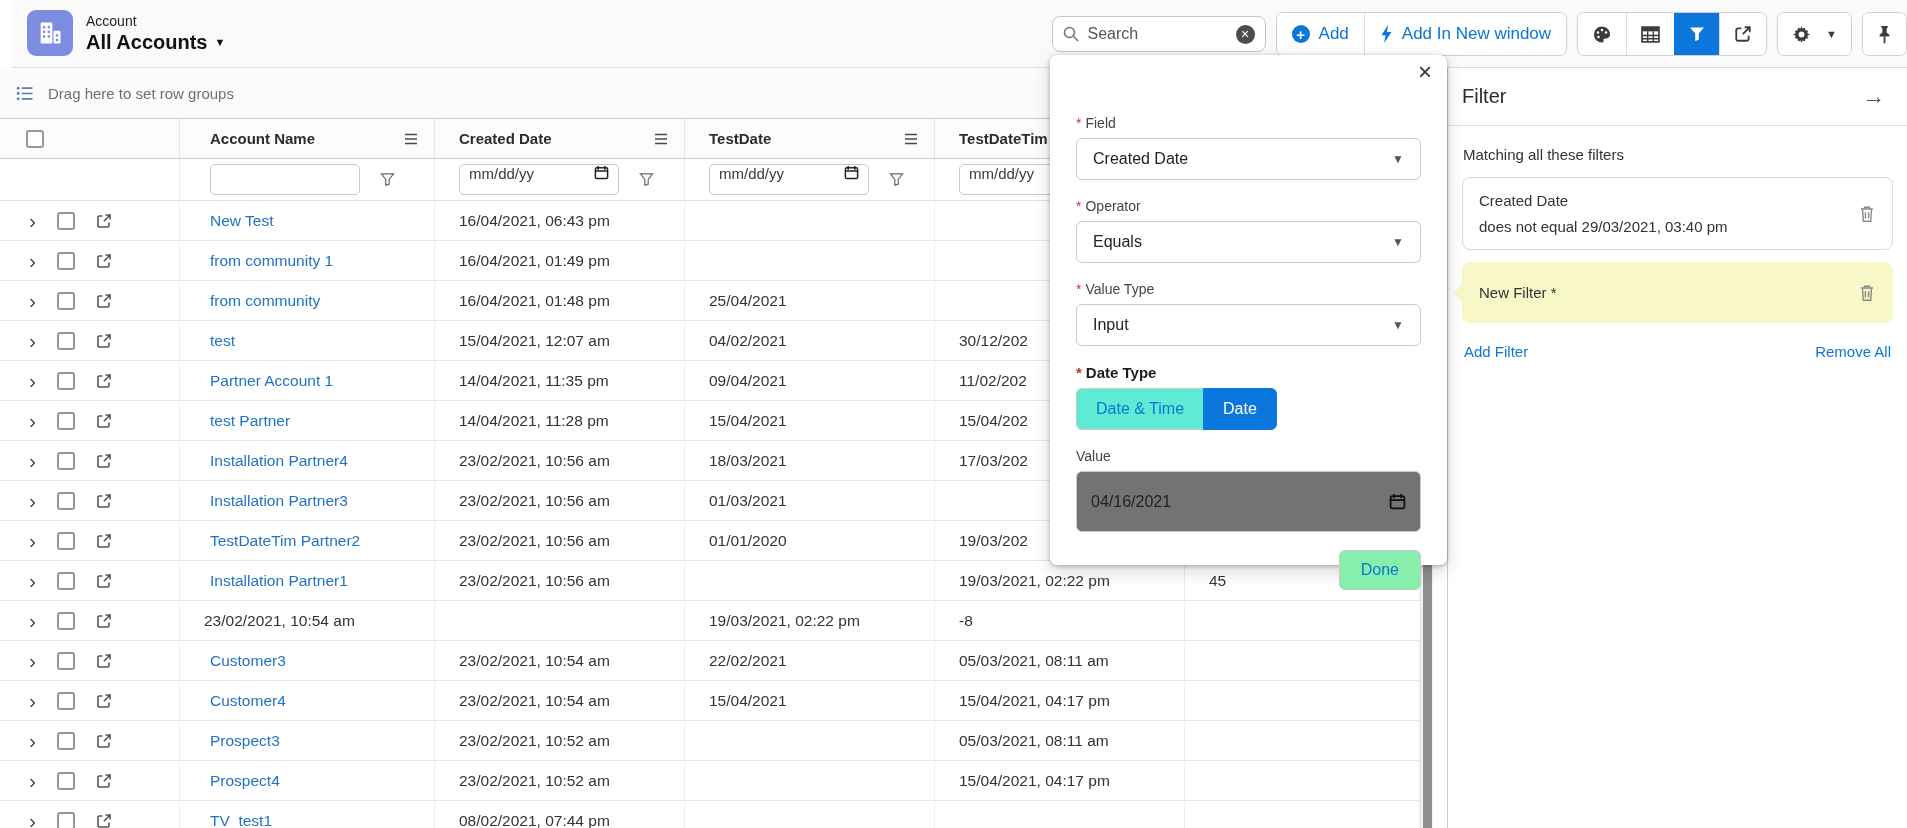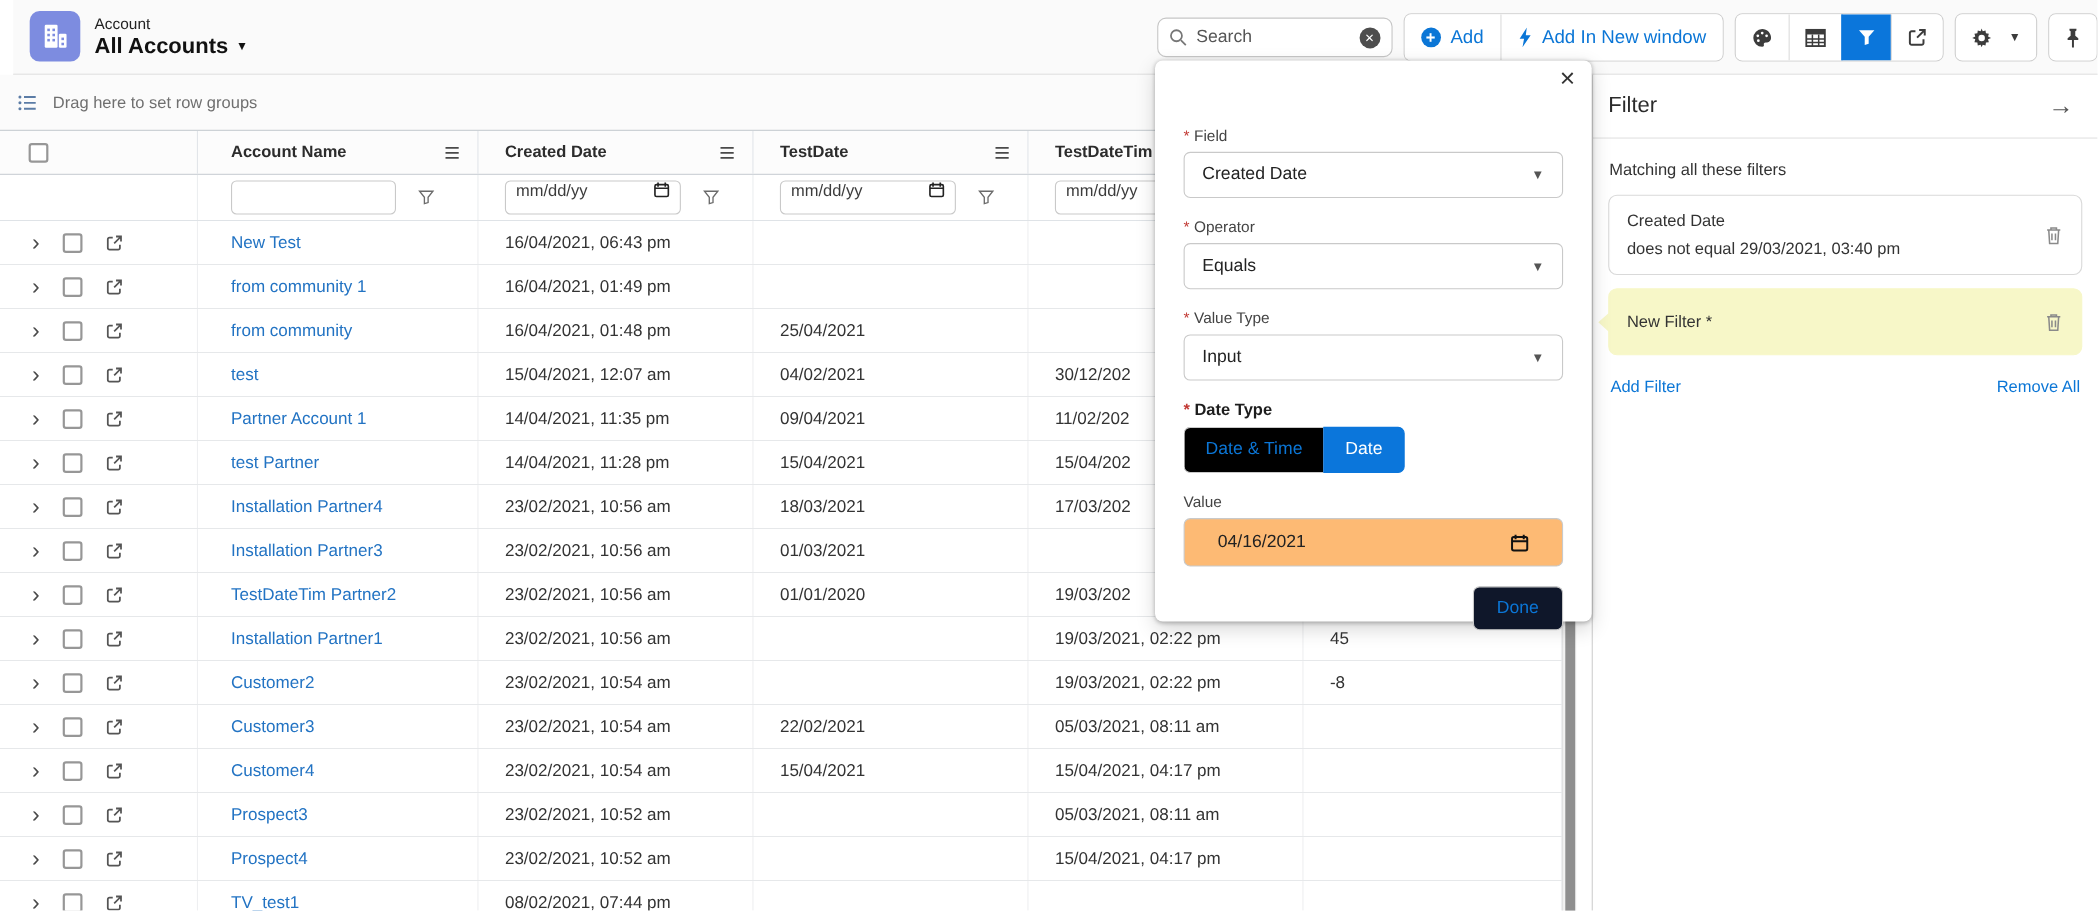--- a/index.html
+++ b/index.html
@@ -77,26 +77,26 @@
 .popup{position:absolute;left:1050px;top:55px;width:397px;height:510px;background:#fff;border-radius:7px;box-shadow:0 1px 4px rgba(0,0,0,.28),0 6px 18px rgba(0,0,0,.16);z-index:10;padding:20px 26px 0}
 .popup-close{position:absolute;top:5px;right:15px;font-size:24px;color:#333;line-height:1}
 .pgroup{margin-bottom:18px}
 .pgroup.first{margin-top:40px}
 .plabel{font-size:14px;color:#444;margin-bottom:7px}
 .plabel .req{color:#c23934;margin-right:4px}
 .plabel.bold{font-weight:bold;color:#1d1d1d;font-size:15px}
 .pselect{height:42px;border:1px solid #c9c9c9;border-radius:6px;display:flex;align-items:center;justify-content:space-between;padding:0 16px;font-size:16px;color:#222;background:#fff}
 .pselect .caret{color:#555;font-size:12px}
 .segmented{display:flex}
-.seg-btn{height:42px;display:flex;align-items:center;padding:0 19px;font-size:16px;border:1px solid #c9c9c9;color:#0b76d6;background:#000000}
+.seg-btn{height:42px;display:flex;align-items:center;padding:0 19px;font-size:16px;border:1px solid #c9c9c9;color:#0b76d6;background:#5eead4}
 .seg-btn.first{border-radius:6px 0 0 6px;border-right:none}
 .seg-btn.selected{background:#0b76db;color:#fff;border-color:#0b76db;border-radius:0 6px 6px 0}
-.pdate{height:44px;border:1px solid #c9c9c9;border-radius:6px;display:flex;align-items:center;justify-content:space-between;padding:0 30px;font-size:16px;color:#222;background:#fdba74}
+.pdate{height:61px;border:1px solid #c9c9c9;border-radius:6px;display:flex;align-items:center;justify-content:space-between;padding:0 14px;font-size:16px;color:#222;background:#737373}
 .done-row{display:flex;justify-content:flex-end;margin-top:14px}
-.done-btn{border:1px solid #c9c9c9;border-radius:6px;padding:10px 21px;font-size:16px;color:#0b76d6;background:#0f172a}
+.done-btn{border:1px solid #c9c9c9;border-radius:6px;padding:10px 21px;font-size:16px;color:#0b76d6;background:#86efac}
 </style>
 </head>
 <body>
 
 <div class="app">
 
   <div class="topbar">
     <div class="title-area">
       <div class="app-icon">
         <svg width="28" height="28" viewBox="0 0 24 24">
@@ -480,23 +480,20 @@
           <div class="cell ctl">
             <span class="chev">›</span>
             <span class="cb"></span>
             <span class="ext">
               <svg width="16" height="16" viewBox="0 0 16 16">
                 <path d="M6.5 3H3.5A1.5 1.5 0 0 0 2 4.5v8A1.5 1.5 0 0 0 3.5 14h8A1.5 1.5 0 0 0 13 12.5V9.5" fill="none" stroke="#555" stroke-width="1.6"></path>
                 <path d="M9.5 2H14v4.5M14 2L7.8 8.2" fill="none" stroke="#555" stroke-width="1.6"></path>
               </svg>
             </span>
           </div>
-          <div class="cell name">
-            <a href="#">Customer2</a>
-          </div>
           <div class="cell">23/02/2021, 10:54 am</div>
           <div class="cell"></div>
           <div class="cell">19/03/2021, 02:22 pm</div>
           <div class="cell">-8</div>
         </div>
         <div class="trow grid-cols">
           <div class="cell ctl">
             <span class="chev">›</span>
             <span class="cb"></span>
             <span class="ext">

